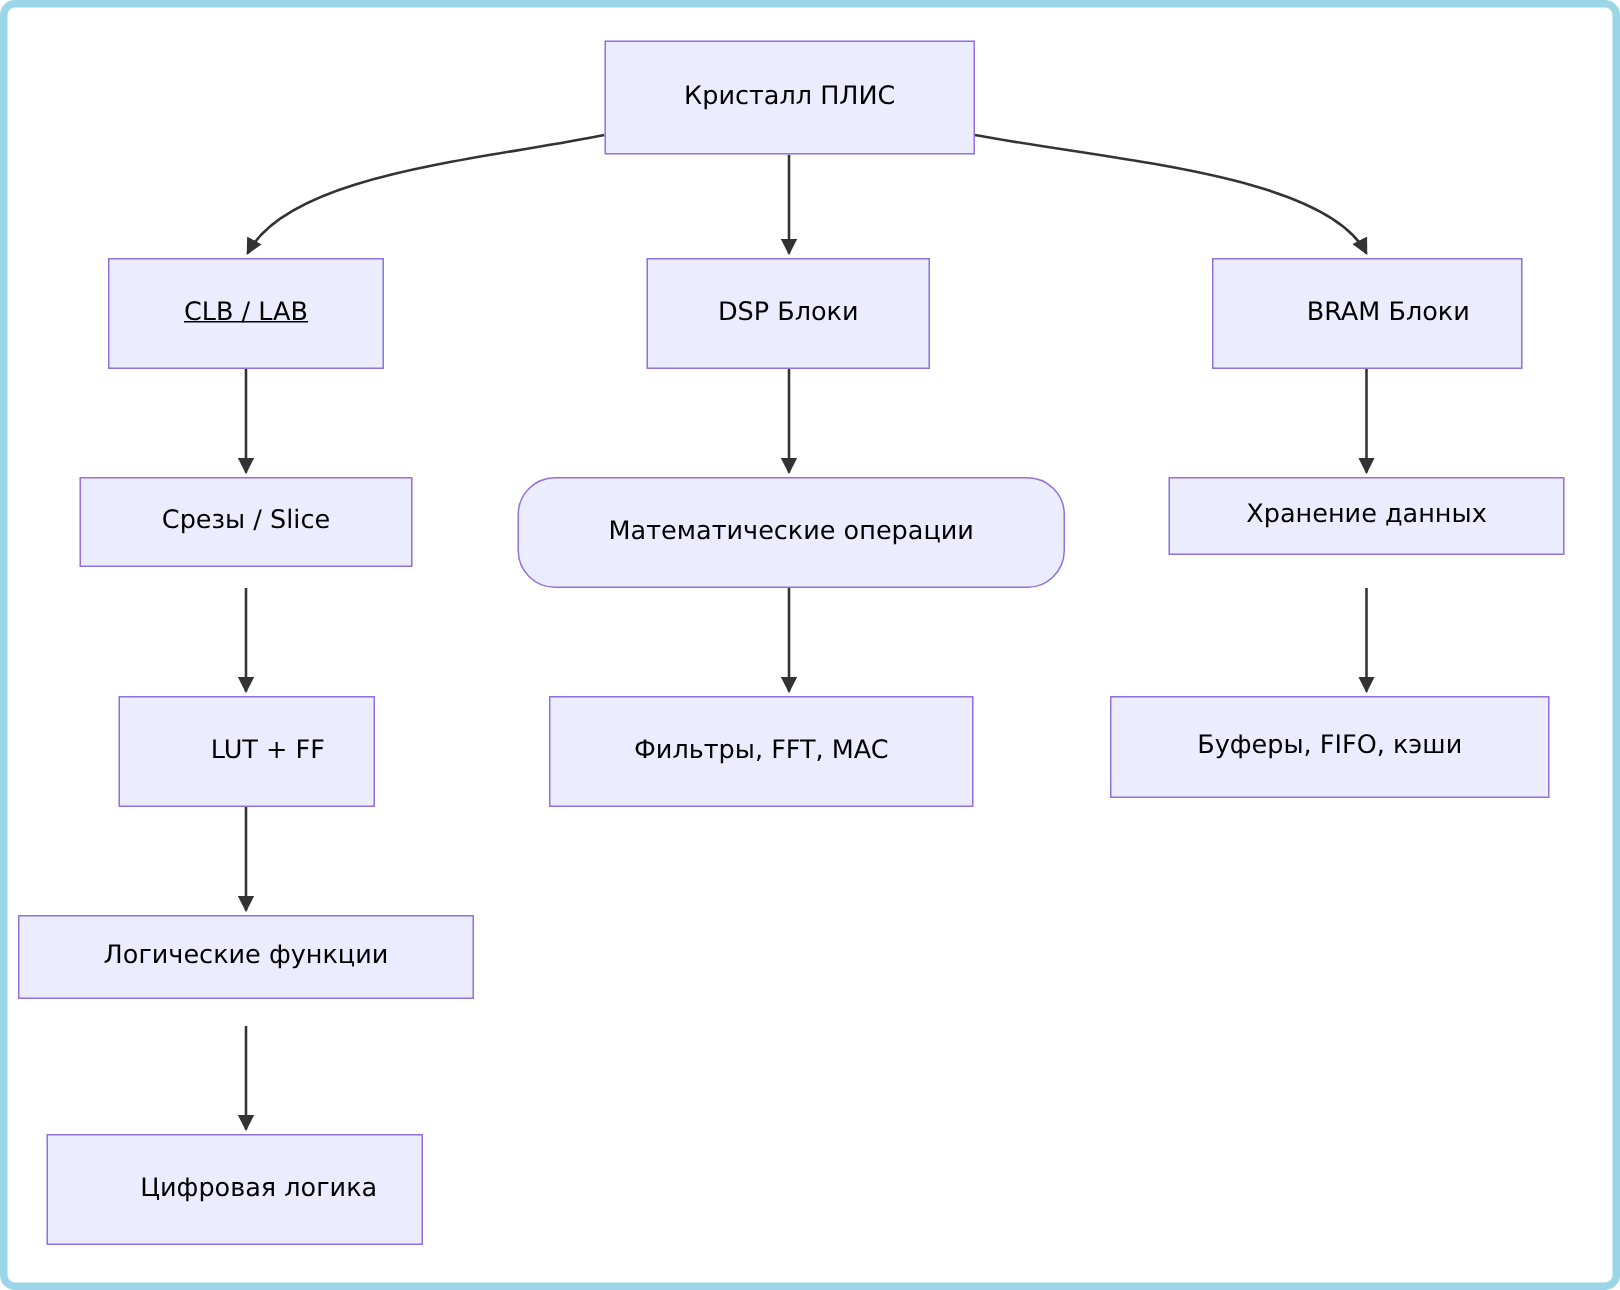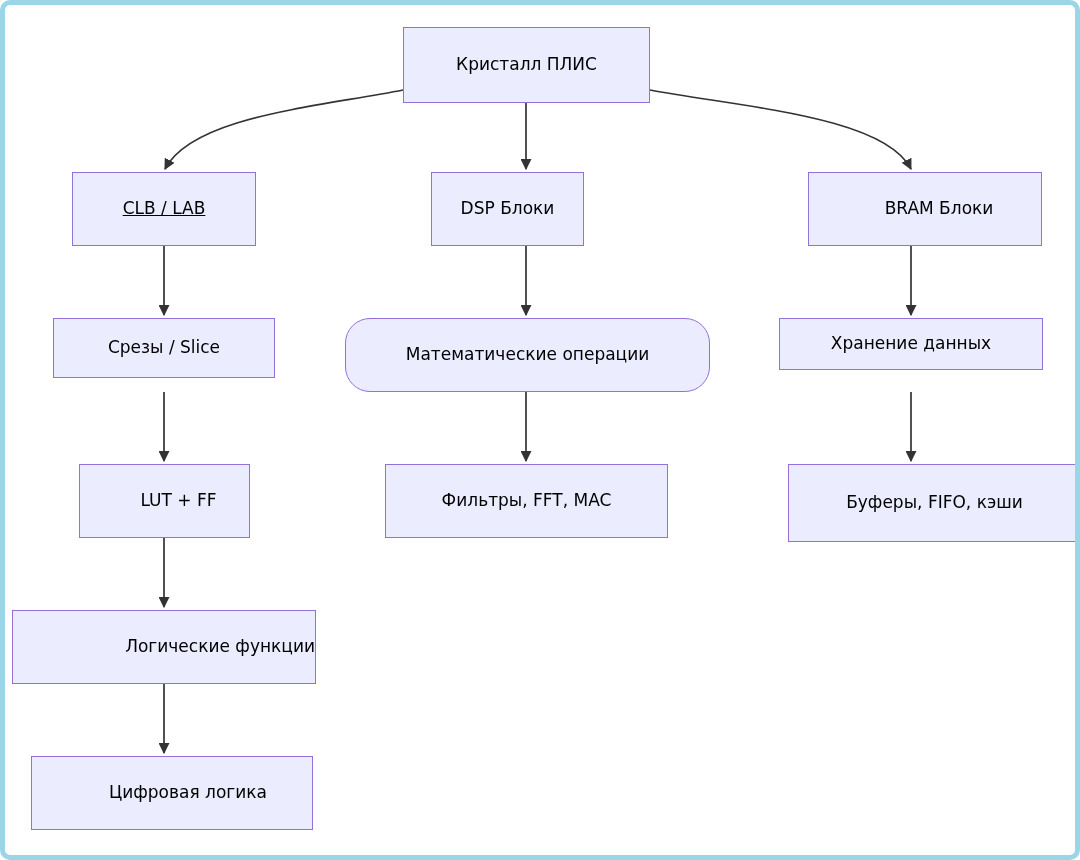--- a/index.html
+++ b/index.html
@@ -69,44 +69,44 @@
         <path d="M911,392 L911,461" fill="none" stroke="#333333" stroke-width="1.7" marker-end="url(#arrowhead)"></path>
         <path d="M164,538 L164,607" fill="none" stroke="#333333" stroke-width="1.7" marker-end="url(#arrowhead)"></path>
         <path d="M164,684 L164,753" fill="none" stroke="#333333" stroke-width="1.7" marker-end="url(#arrowhead)"></path>
       </svg>
       <div class="node" style="left: 403px; top: 27px; width: 247px; height: 76px;">
         <span>Кристалл ПЛИС</span>
       </div>
       <div class="node" style="left: 72px; top: 172px; width: 184px; height: 74px; text-decoration: underline;">
         <span>CLB / LAB</span>
       </div>
-      <div class="node" style="left: 431px; top: 172px; width: 153px; height: 74px;">
+      <div class="node" style="left: 431px; top: 172px; width: 189px; height: 74px;">
         <span>DSP Блоки</span>
       </div>
-      <div class="node" style="left: 808px; top: 172px; width: 234px; height: 74px; padding-left: 28px;">
+      <div class="node" style="left: 808px; top: 172px; width: 207px; height: 74px; padding-left: 28px;">
         <span>BRAM Блоки</span>
       </div>
       <div class="node" style="left: 53px; top: 318px; width: 222px; height: 60px;">
         <span>Срезы / Slice</span>
       </div>
       <div class="node" style="left: 345px; top: 318px; width: 365px; height: 74px; border-radius: 25px;">
         <span>Математические операции</span>
       </div>
       <div class="node" style="left: 779px; top: 318px; width: 264px; height: 52px;">
         <span>Хранение данных</span>
       </div>
       <div class="node" style="left: 79px; top: 464px; width: 171px; height: 74px; padding-left: 28px;">
         <span>LUT + FF</span>
       </div>
-      <div class="node" style="left: 385px; top: 464px; width: 283px; height: 74px; text-align: center;">
+      <div class="node" style="left: 366px; top: 464px; width: 283px; height: 74px; text-align: center;">
         <span>Фильтры, FFT, MAC</span>
       </div>
-      <div class="node" style="left: 788px; top: 464px; width: 293px; height: 78px;">
+      <div class="node" style="left: 740px; top: 464px; width: 293px; height: 68px;">
         <span>Буферы, FIFO, кэши</span>
       </div>
-      <div class="node" style="left: 12px; top: 610px; width: 304px; height: 74px; justify-content: flex-end;">
+      <div class="node" style="left: 12px; top: 610px; width: 304px; height: 56px;">
         <span>Логические функции</span>
       </div>
-      <div class="node" style="left: 31px; top: 756px; width: 282px; height: 74px; padding-left: 32px;">
+      <div class="node" style="left: 31px; top: 756px; width: 251px; height: 74px; padding-left: 32px;">
         <span>Цифровая логика</span>
       </div>
     </div>
 </div>
 
 </body></html>

